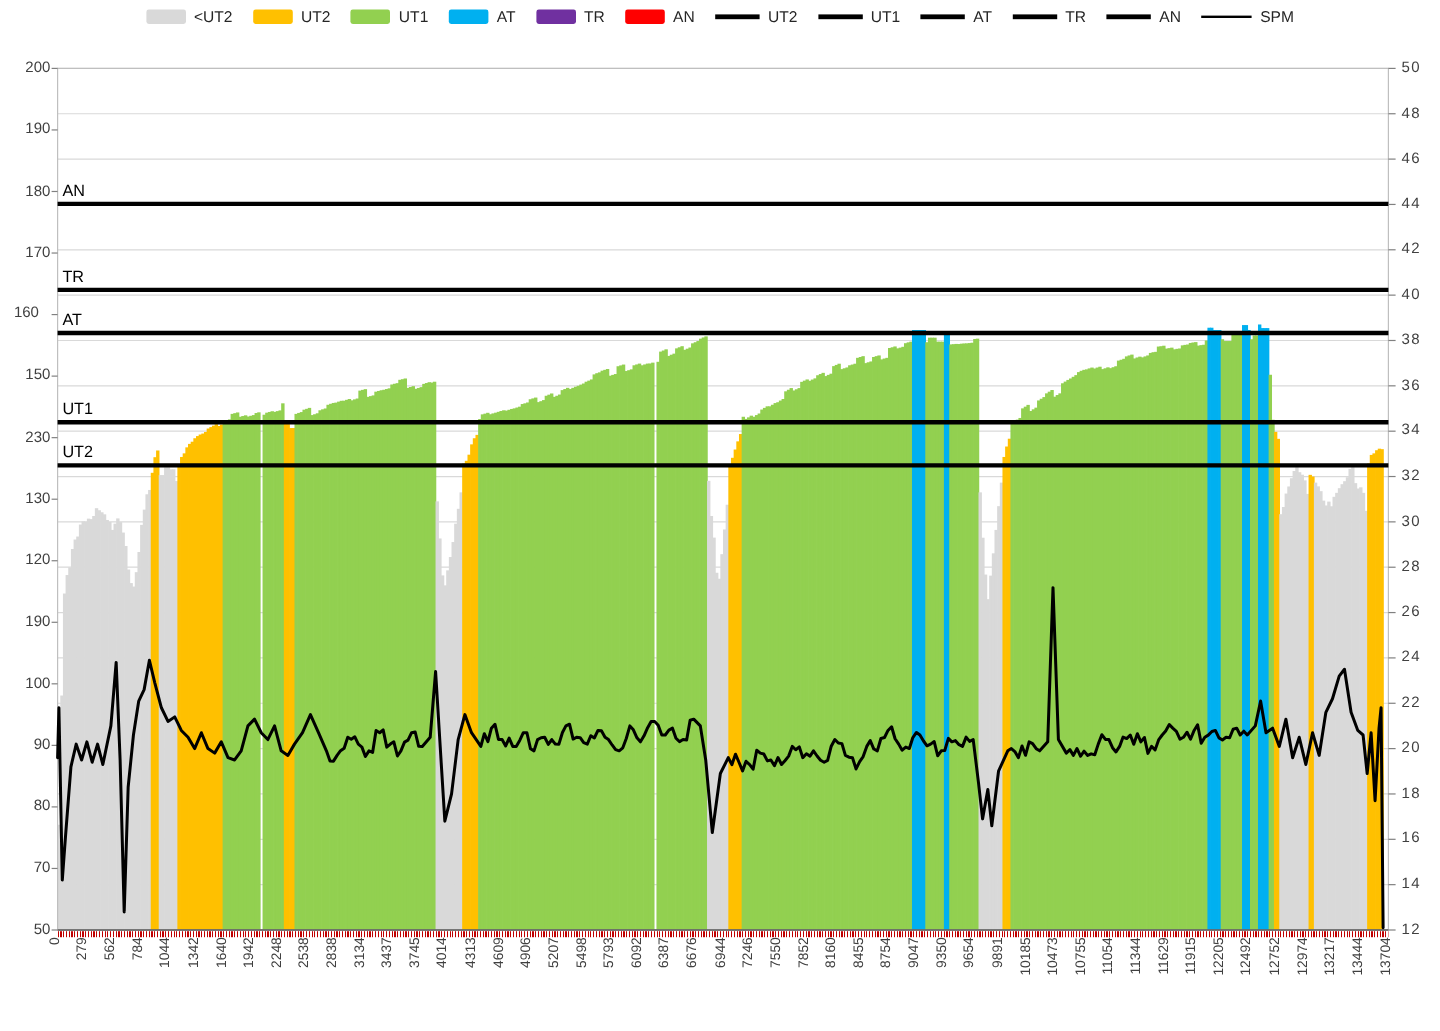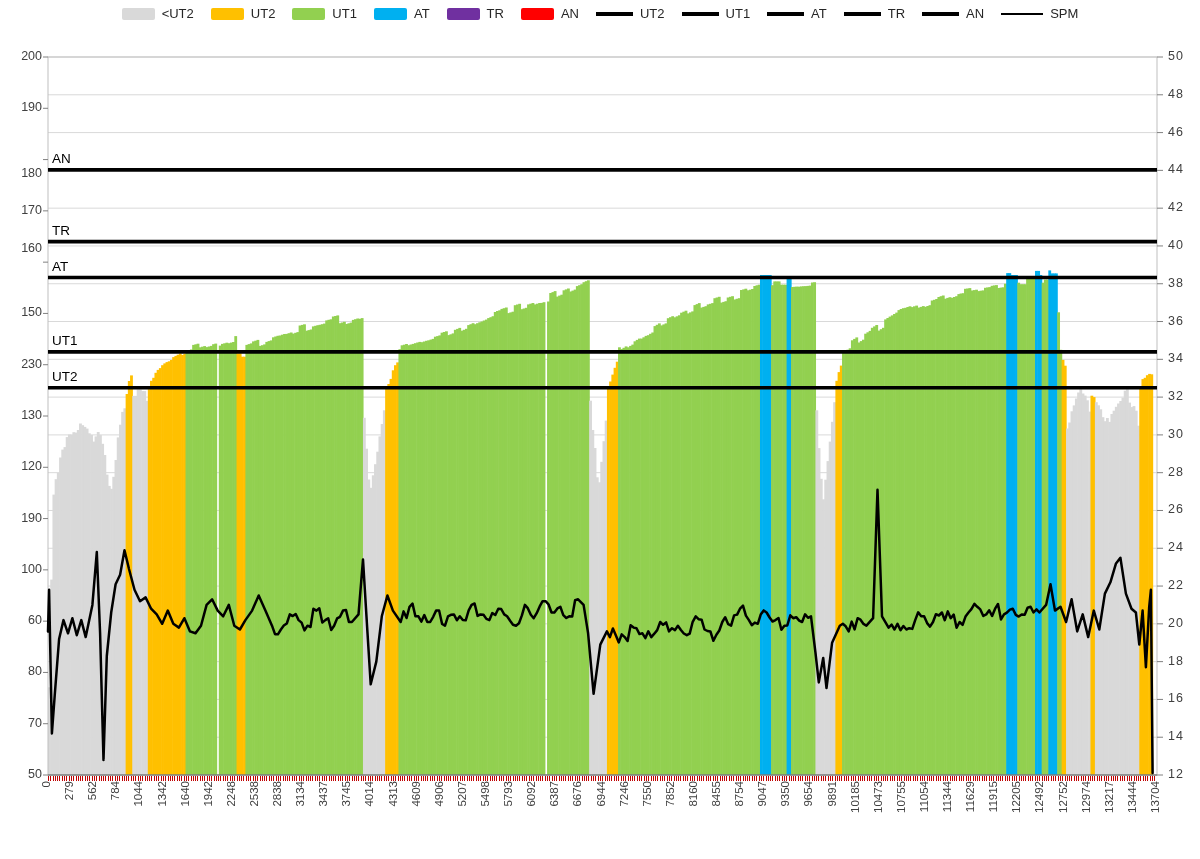--- a/index.html
+++ b/index.html
@@ -628,30 +628,30 @@
       <line x1="1157" y1="623.8421052631579" x2="1163" y2="623.8421052631579" stroke="#808080" stroke-width="1"></line>
       <line x1="1157" y1="661.6315789473684" x2="1163" y2="661.6315789473684" stroke="#808080" stroke-width="1"></line>
       <line x1="1157" y1="699.421052631579" x2="1163" y2="699.421052631579" stroke="#808080" stroke-width="1"></line>
       <line x1="1157" y1="737.2105263157895" x2="1163" y2="737.2105263157895" stroke="#808080" stroke-width="1"></line>
       <line x1="1157" y1="775" x2="1163" y2="775" stroke="#808080" stroke-width="1"></line>
       <path d="M48.0,631.4 L49.1,589.8 L51.9,733.4 L54.7,695.6 L59.1,639.0 L63.5,620.1 L68.0,633.3 L72.4,618.2 L76.8,635.2 L81.3,620.1 L85.7,637.1 L92.4,604.9 L96.8,552.0 L100.1,633.3 L103.5,759.9 L106.8,656.0 L111.2,612.5 L115.6,584.2 L120.1,574.7 L124.5,550.2 L129.0,569.0 L134.5,589.8 L140.0,601.2 L145.6,597.4 L151.1,608.7 L156.7,614.4 L162.2,623.8 L167.8,610.6 L173.3,623.8 L178.9,627.6 L184.4,618.2 L190.0,631.4 L195.5,633.3 L201.0,625.7 L206.6,604.9 L212.1,599.3 L217.7,610.6 L223.2,616.3 L228.8,604.9 L234.3,625.7 L239.9,629.5 L245.4,620.1 L252.1,610.6 L258.7,595.5 L265.4,610.6 L272.0,625.7 L275.0,634.2 L277.9,634.3 L280.9,629.5 L283.8,625.6 L286.8,623.5 L289.8,614.4 L292.7,616.1 L295.7,614.0 L298.6,620.1 L301.6,622.6 L304.5,630.4 L307.5,625.7 L310.5,627.0 L313.4,608.8 L316.4,610.6 L319.3,608.2 L322.3,622.6 L325.3,620.1 L328.2,618.2 L331.2,630.0 L334.1,625.7 L337.1,618.4 L340.0,616.8 L343.0,610.6 L346.0,610.0 L348.9,621.9 L351.9,622.0 L358.5,614.4 L363.0,559.6 L367.4,631.4 L370.7,684.3 L376.3,661.6 L381.8,616.3 L387.4,595.5 L392.9,610.6 L400.7,622.0 L403.6,611.4 L406.6,618.0 L409.5,606.8 L412.5,603.6 L415.4,616.2 L418.4,616.3 L421.4,621.6 L424.3,615.1 L427.3,622.0 L430.2,622.0 L433.2,616.8 L436.1,610.6 L439.1,610.6 L442.1,624.0 L445.0,625.7 L448.0,616.3 L450.9,614.8 L453.9,614.4 L456.9,620.3 L459.8,616.3 L462.8,620.1 L465.7,620.3 L468.7,610.4 L471.6,604.9 L474.6,603.5 L477.6,615.9 L480.5,614.4 L483.5,614.7 L486.4,618.9 L489.4,620.1 L492.3,613.1 L495.3,615.0 L498.3,608.7 L501.2,609.0 L504.2,614.4 L507.1,616.3 L510.1,620.8 L513.0,624.7 L516.0,625.7 L519.0,623.2 L521.9,615.4 L524.9,604.9 L527.8,608.2 L530.8,614.8 L533.7,618.2 L536.7,613.2 L539.7,606.4 L542.6,601.2 L545.6,601.2 L548.5,604.3 L551.5,612.5 L554.4,612.5 L557.4,608.4 L560.4,606.8 L563.3,615.2 L566.3,618.0 L569.2,616.3 L572.2,616.6 L575.1,600.2 L578.1,599.3 L583.6,604.9 L588.1,633.3 L593.6,693.8 L600.3,644.6 L606.9,631.4 L609.9,637.2 L612.9,628.5 L615.8,635.2 L618.8,642.4 L621.7,634.4 L624.7,637.1 L627.6,641.0 L630.6,625.2 L633.6,627.6 L636.5,628.3 L639.5,634.1 L642.4,633.3 L645.4,638.1 L648.3,631.3 L651.3,637.1 L654.3,633.7 L657.2,630.1 L660.2,622.0 L663.1,624.8 L666.1,622.4 L669.0,631.4 L672.0,628.2 L675.0,630.1 L677.9,625.7 L680.9,630.0 L683.8,633.5 L686.8,635.2 L689.7,633.6 L692.7,621.8 L695.7,616.3 L698.6,619.2 L701.6,619.7 L704.5,629.5 L707.5,631.0 L710.4,631.5 L713.4,640.8 L716.4,634.7 L719.3,630.5 L722.3,622.0 L725.2,617.2 L728.2,624.2 L731.1,625.7 L734.1,615.4 L737.1,614.6 L740.0,608.7 L743.0,605.6 L745.9,615.6 L748.9,620.1 L751.8,625.2 L754.8,622.6 L757.8,623.8 L760.7,614.6 L763.7,610.4 L766.6,612.5 L769.6,617.5 L772.5,621.5 L775.5,620.1 L778.5,618.0 L781.4,629.8 L784.4,625.7 L787.3,625.4 L790.3,615.3 L793.2,618.2 L796.2,617.2 L799.2,620.6 L802.1,622.0 L805.1,614.3 L808.0,617.8 L811.0,616.3 L815.4,652.2 L818.8,682.4 L823.2,657.9 L826.5,688.1 L832.1,642.7 L839.8,625.7 L842.8,623.8 L845.7,626.3 L848.7,631.4 L851.7,621.6 L854.6,629.4 L857.6,618.2 L860.5,619.7 L863.5,623.9 L866.4,625.7 L873.1,618.2 L877.5,489.7 L882.0,616.3 L888.6,627.6 L891.6,624.7 L894.5,629.5 L897.5,623.8 L900.5,630.2 L903.4,626.0 L906.4,629.5 L909.3,628.2 L912.3,628.9 L915.2,620.1 L918.2,612.3 L921.2,616.2 L924.1,616.3 L927.1,623.1 L930.0,626.6 L933.0,622.0 L935.9,614.2 L938.9,615.5 L941.9,612.5 L944.8,620.2 L947.8,611.4 L950.7,618.2 L953.7,614.6 L956.6,627.8 L959.6,622.0 L962.6,624.9 L965.5,616.6 L968.5,612.5 L971.4,609.1 L974.4,603.8 L977.3,606.8 L980.3,609.4 L983.3,616.0 L986.2,614.4 L989.2,610.2 L992.1,616.0 L995.1,608.7 L998.0,604.0 L1001.0,619.4 L1004.0,614.4 L1006.9,612.6 L1009.9,609.6 L1012.8,608.7 L1015.8,614.9 L1018.7,616.6 L1021.7,614.4 L1024.7,614.8 L1027.6,607.7 L1030.6,606.8 L1033.5,612.5 L1036.5,609.3 L1039.4,612.5 L1046.1,604.9 L1050.5,584.2 L1055.0,610.6 L1060.5,606.8 L1066.1,622.0 L1071.6,599.3 L1077.2,631.4 L1082.7,614.4 L1088.2,637.1 L1093.8,610.6 L1099.3,629.5 L1104.9,593.6 L1110.4,582.3 L1116.0,563.4 L1120.4,557.7 L1125.9,593.6 L1131.5,608.7 L1135.9,612.5 L1139.3,644.6 L1142.6,610.6 L1145.9,667.3 L1149.2,606.8 L1150.9,589.8 L1152.6,773.1" fill="none" stroke="#000000" stroke-width="2.5" stroke-linejoin="round" stroke-linecap="round"></path>
     </svg>
   <div id="labels-layer">
       <span class="ylab-l" style="left: 2px; top: 49px;">200</span>
       <span class="ylab-l" style="left: 2px; top: 100.286px;">190</span>
-      <span class="ylab-l" style="left: 2px; top: 151.571px; margin-top: 14px;">180</span>
+      <span class="ylab-l" style="left: 2px; top: 151.571px;">180</span>
       <span class="ylab-l" style="left: 2px; top: 202.857px;">170</span>
-      <span class="ylab-l" style="left: 2px; top: 241px;">160</span>
+      <span class="ylab-l" style="left: 2px; top: 253px; text-align: center;">160</span>
       <span class="ylab-l" style="left: 2px; top: 305.429px;">150</span>
       <span class="ylab-l" style="left: 2px; top: 356.714px;">230</span>
       <span class="ylab-l" style="left: 2px; top: 408px;">130</span>
       <span class="ylab-l" style="left: 2px; top: 459.286px;">120</span>
       <span class="ylab-l" style="left: 2px; top: 510.571px;">190</span>
       <span class="ylab-l" style="left: 2px; top: 561.857px;">100</span>
-      <span class="ylab-l" style="left: 2px; top: 613.143px;">60</span>
+      <span class="ylab-l" style="left: 2px; top: 613.143px;">90</span>
       <span class="ylab-l" style="left: 2px; top: 664.429px;">80</span>
       <span class="ylab-l" style="left: 2px; top: 715.714px;">70</span>
       <span class="ylab-l" style="left: 2px; top: 767px;">50</span>
       <span class="ylab-r" style="left: 1168px; top: 49px;">50</span>
       <span class="ylab-r" style="left: 1168px; top: 86.7895px;">48</span>
       <span class="ylab-r" style="left: 1168px; top: 124.579px;">46</span>
       <span class="ylab-r" style="left: 1168px; top: 162.368px;">44</span>
       <span class="ylab-r" style="left: 1168px; top: 200.158px;">42</span>
       <span class="ylab-r" style="left: 1168px; top: 237.947px;">40</span>
       <span class="ylab-r" style="left: 1168px; top: 275.737px;">38</span>

